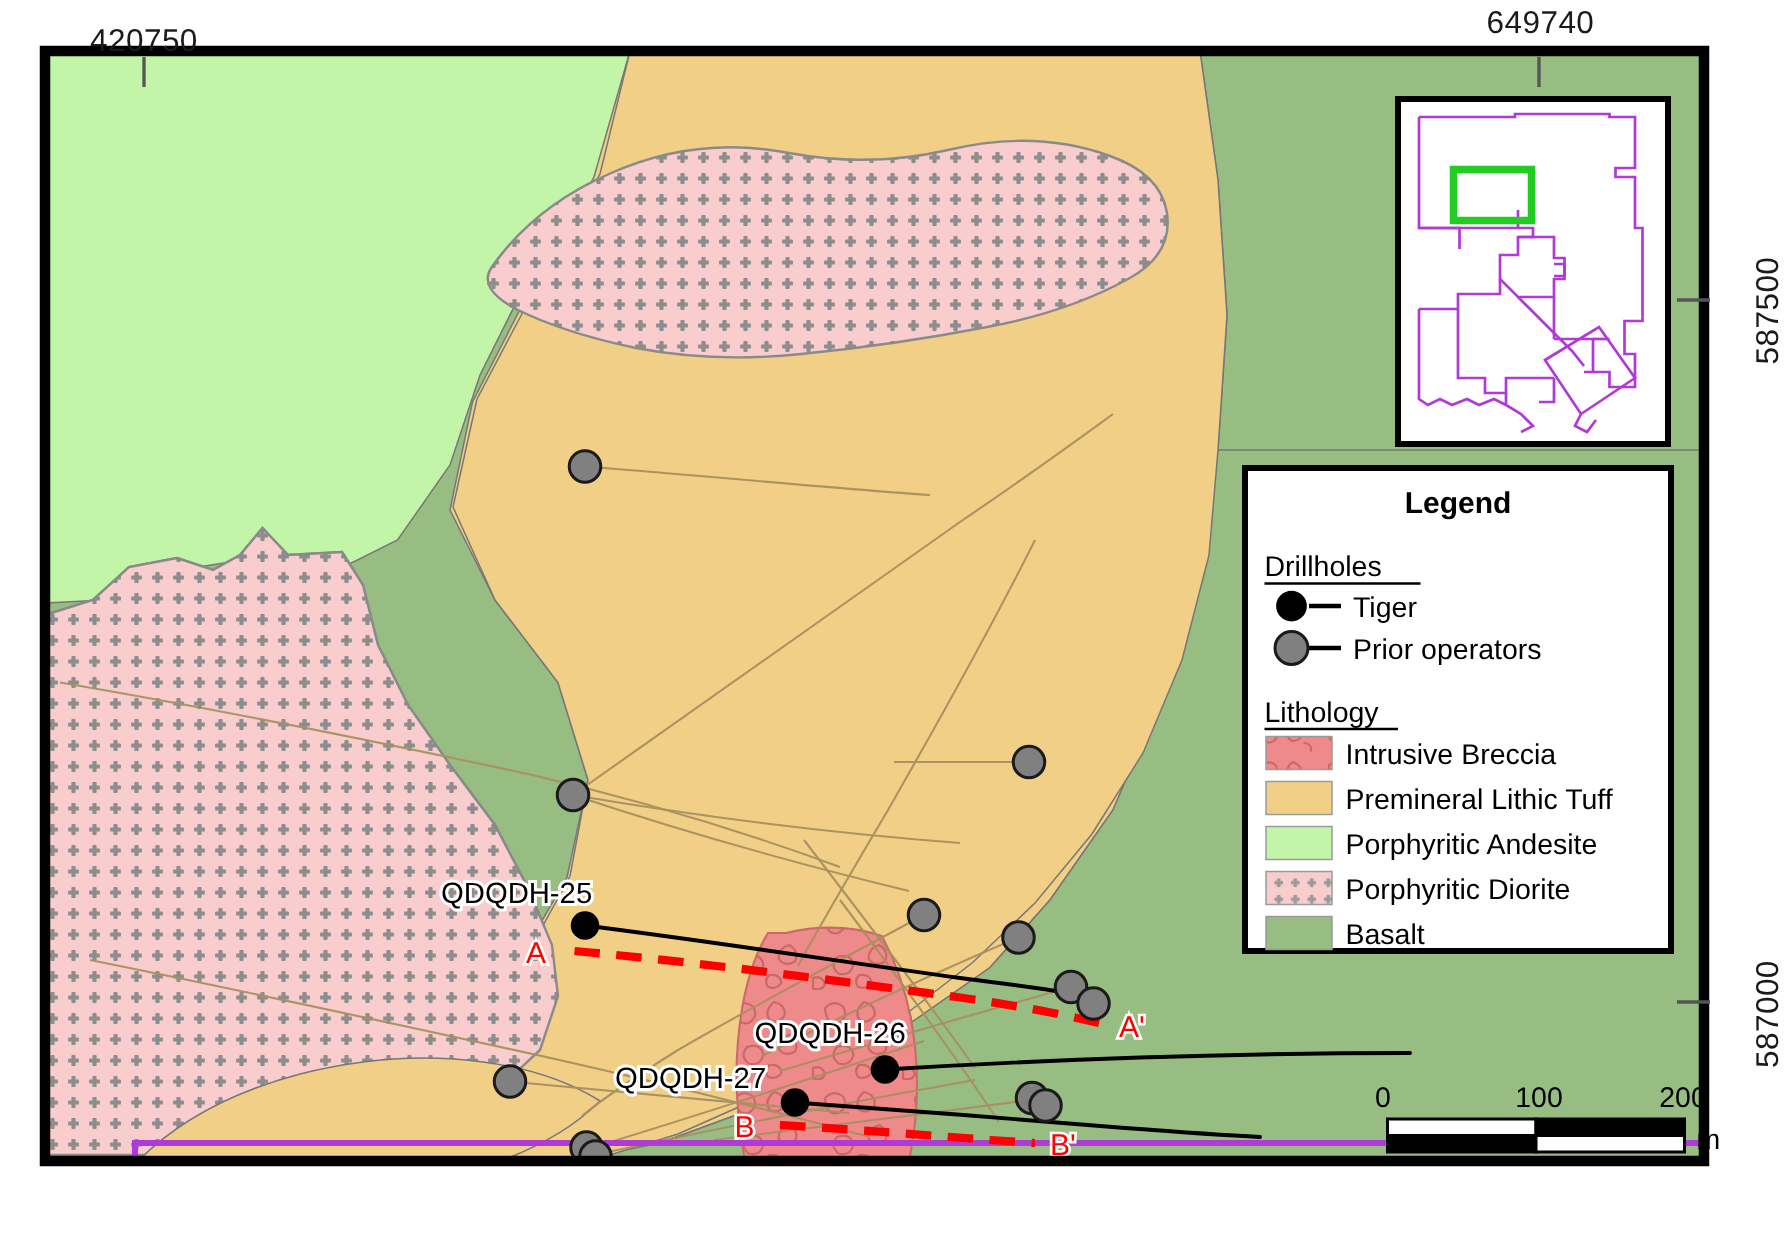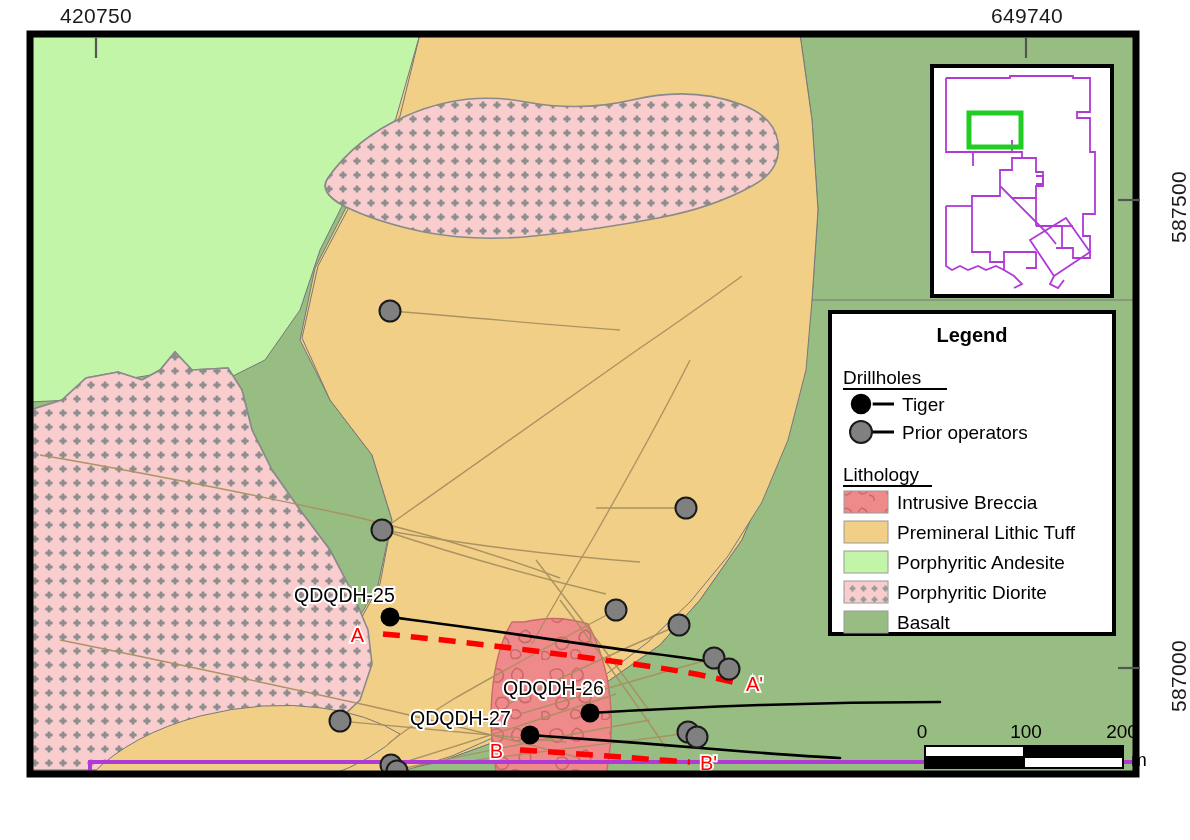--- a/index.html
+++ b/index.html
@@ -279,18 +279,18 @@
       <rect x="925" y="746" width="99" height="11" fill="#ffffff" stroke="#000" stroke-width="2"></rect>
       <rect x="1024" y="746" width="99" height="11" fill="#000" stroke="#000" stroke-width="2"></rect>
 
       <rect x="925" y="757" width="99" height="11" fill="#000" stroke="#000" stroke-width="2"></rect>
       <rect x="1024" y="757" width="99" height="11" fill="#ffffff" stroke="#000" stroke-width="2"></rect>
 
       <text x="1131" y="766" font-size="19" fill="#000">m</text>
     </g>
   </svg>
 
-  <div class="coordlbl" style="left:60px;top:4px;">420750</div>
+  <div class="coordlbl" style="left:60px;top:16px;">420750</div>
   <div class="coordlbl" style="left:991px;top:4px;">649740</div>
   <div class="coordlbl rot" style="left:1167px;top:243px;">587500</div>
   <div class="coordlbl rot" style="left:1167px;top:712px;">587000</div>
 
 </div>
 
 </body></html>

